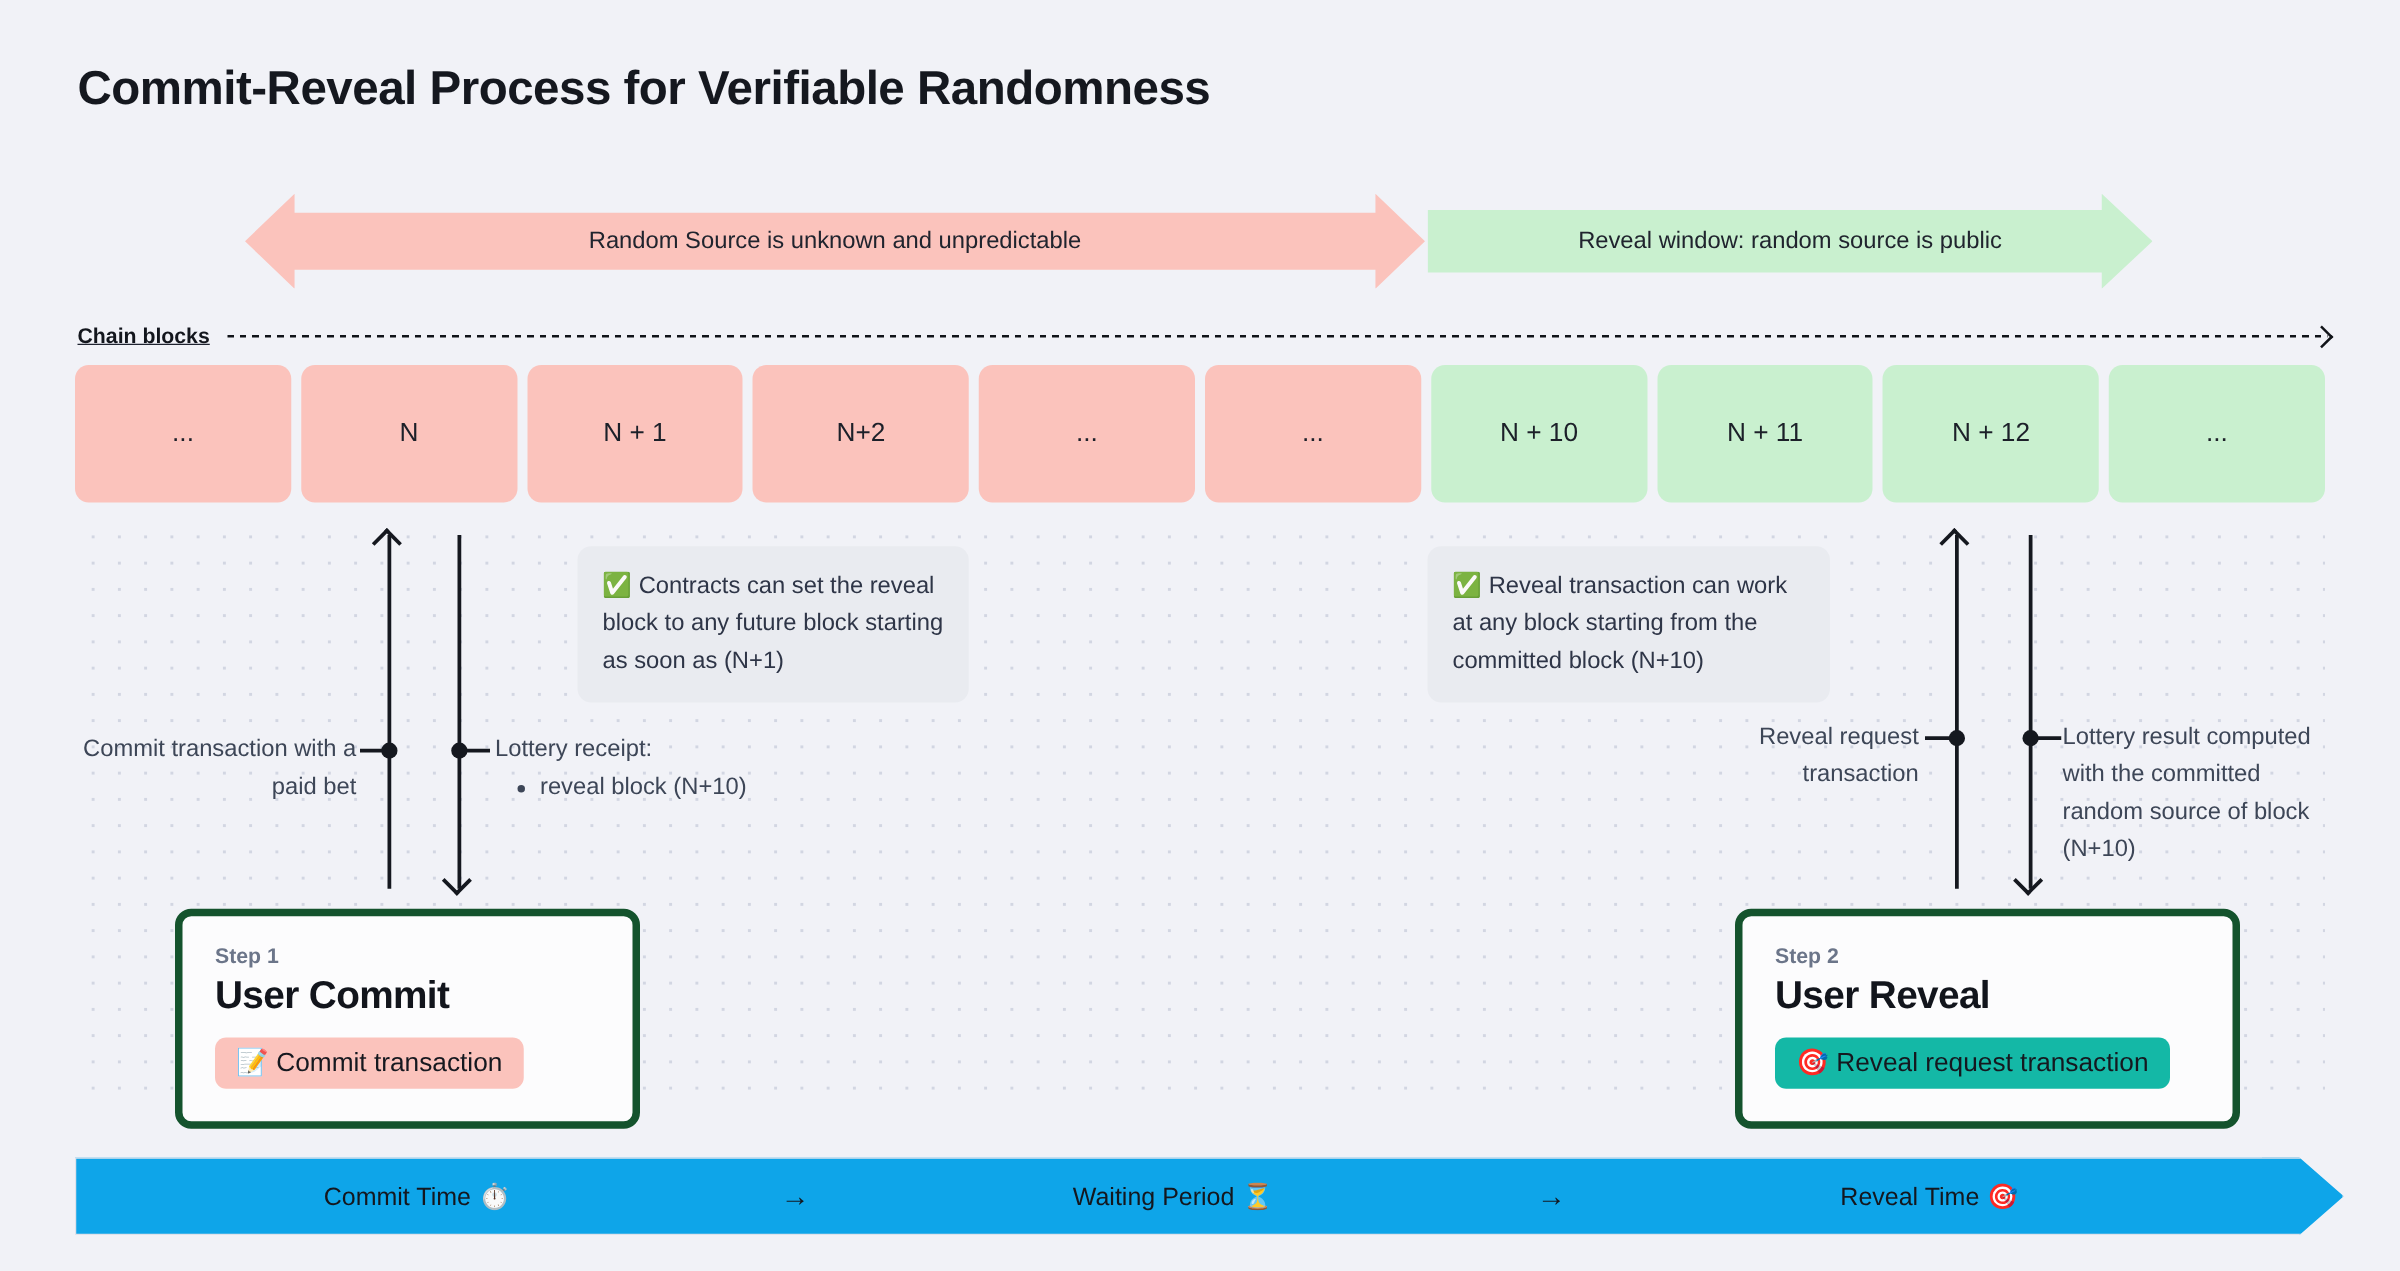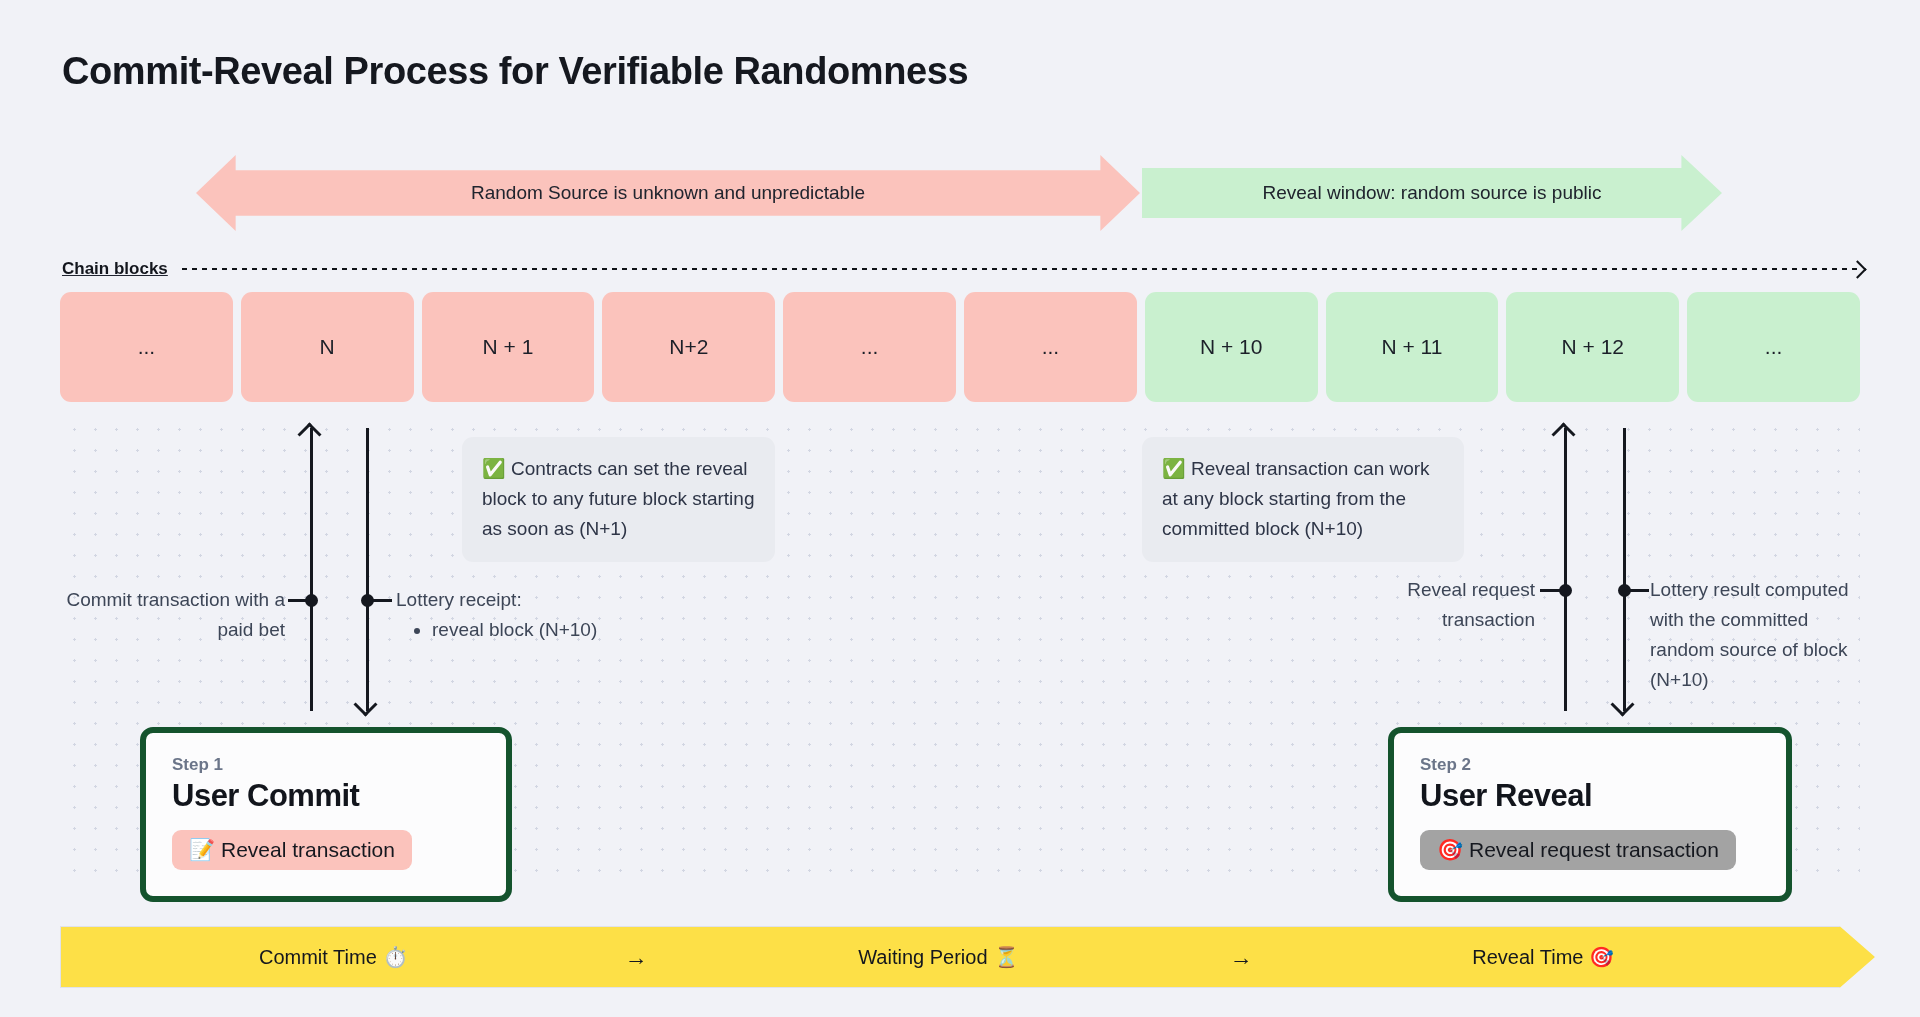--- a/index.html
+++ b/index.html
@@ -284,30 +284,30 @@
   }
   .step-pill {
     display: inline-block;
     border-radius: 9px;
     padding: 8px 17px;
     font-size: 21px;
     color: #15181f;
     white-space: nowrap;
   }
   .step-pill.commit-pill { background: #fbc3bc; }
-  .step-pill.reveal-pill { background: #a3a3a3; }
+  .step-pill.reveal-pill { background: #14b8a6; }
 
   
   #timeline {
     position: absolute;
     left: 60px;
     top: 926px;
     width: 1815px;
     height: 62px;
-    background: #fde047;
+    background: #0ea5e9;
     border: 1.5px solid #e0e2ea;
     clip-path: polygon(
       0% 0%, 96.4% 0%, 96.4% -42%, 100% 50%,
       96.4% 142%, 96.4% 100%, 0% 100%);
     display: flex;
     align-items: center;
   }
   #timeline-inner {
     position: absolute;
     left: 0; top: 0;
@@ -418,21 +418,21 @@
 
 <div class="annot" style="left:1650px; top:575px; width:225px;">
   <span>Lottery result computed with the committed random source of block (N+10)</span>
 </div>
 
 <div class="step-card" style="left:140px; top:727px;">
   <div class="step-kicker">Step 1</div>
   <div class="step-title">User Commit</div>
   <div class="step-pill commit-pill">
     <span class="emoji">📝</span>
-    <span>Reveal transaction</span>
+    <span>Commit transaction</span>
   </div>
 </div>
 
 <div class="step-card" style="left:1388px; top:727px; width:404px;">
   <div class="step-kicker">Step 2</div>
   <div class="step-title">User Reveal</div>
   <div class="step-pill reveal-pill">
     <span class="emoji">🎯</span>
     <span>Reveal request transaction</span>
   </div>

